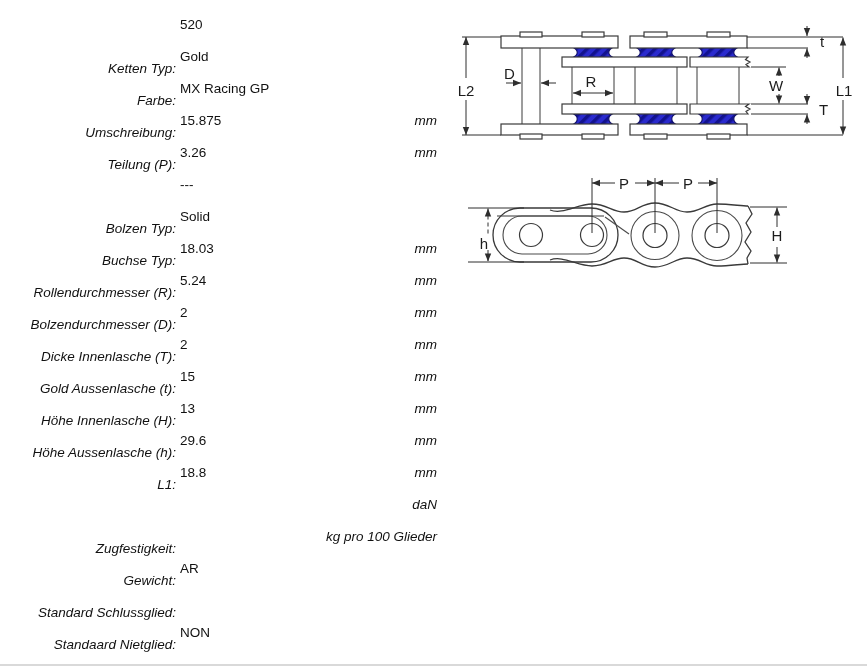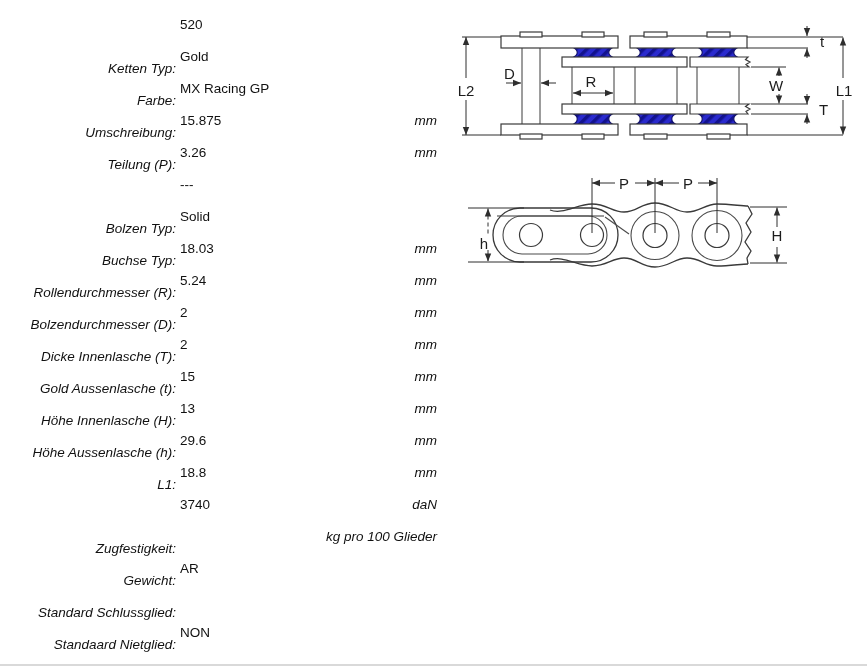--- a/index.html
+++ b/index.html
@@ -112,21 +112,20 @@
     <div class="spec-unit">mm</div>
   </div>
 
   <div class="spec-row">
     <div class="spec-value">18.8</div>
     <div class="spec-unit">mm</div>
   </div>
 
   <div class="spec-row">
     <div class="spec-label">Zugfestigkeit:</div>
-    <div class="spec-value">3740</div>
     <div class="spec-unit">daN</div>
   </div>
 
   <div class="spec-row">
     <div class="spec-label">Gewicht:</div>
     <div class="spec-unit">kg pro 100 Glieder</div>
   </div>
 
   <div class="spec-row">
     <div class="spec-label">Standard Schlussglied:</div>

